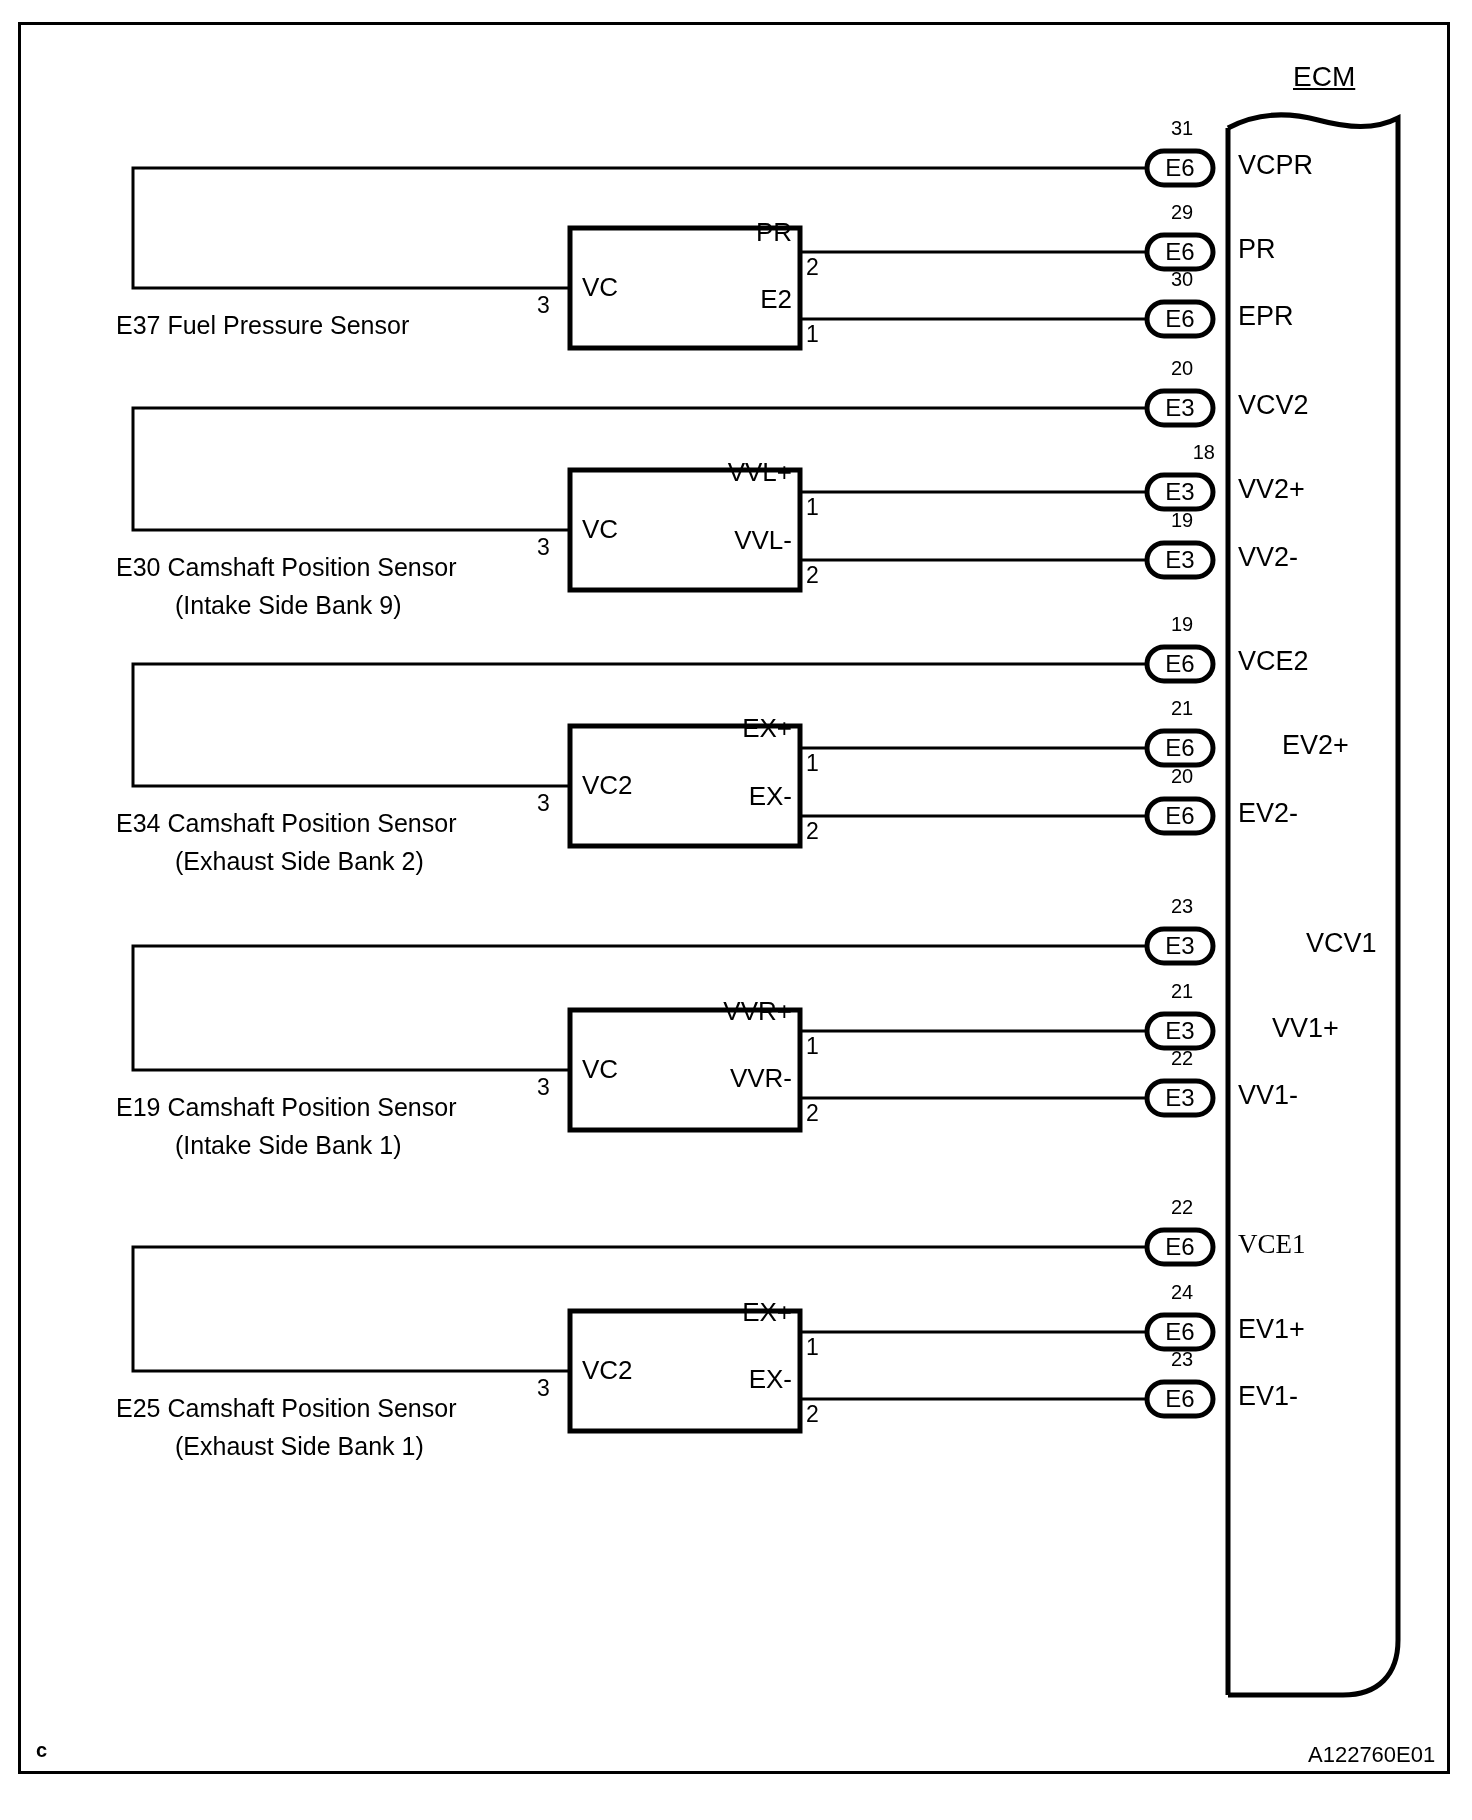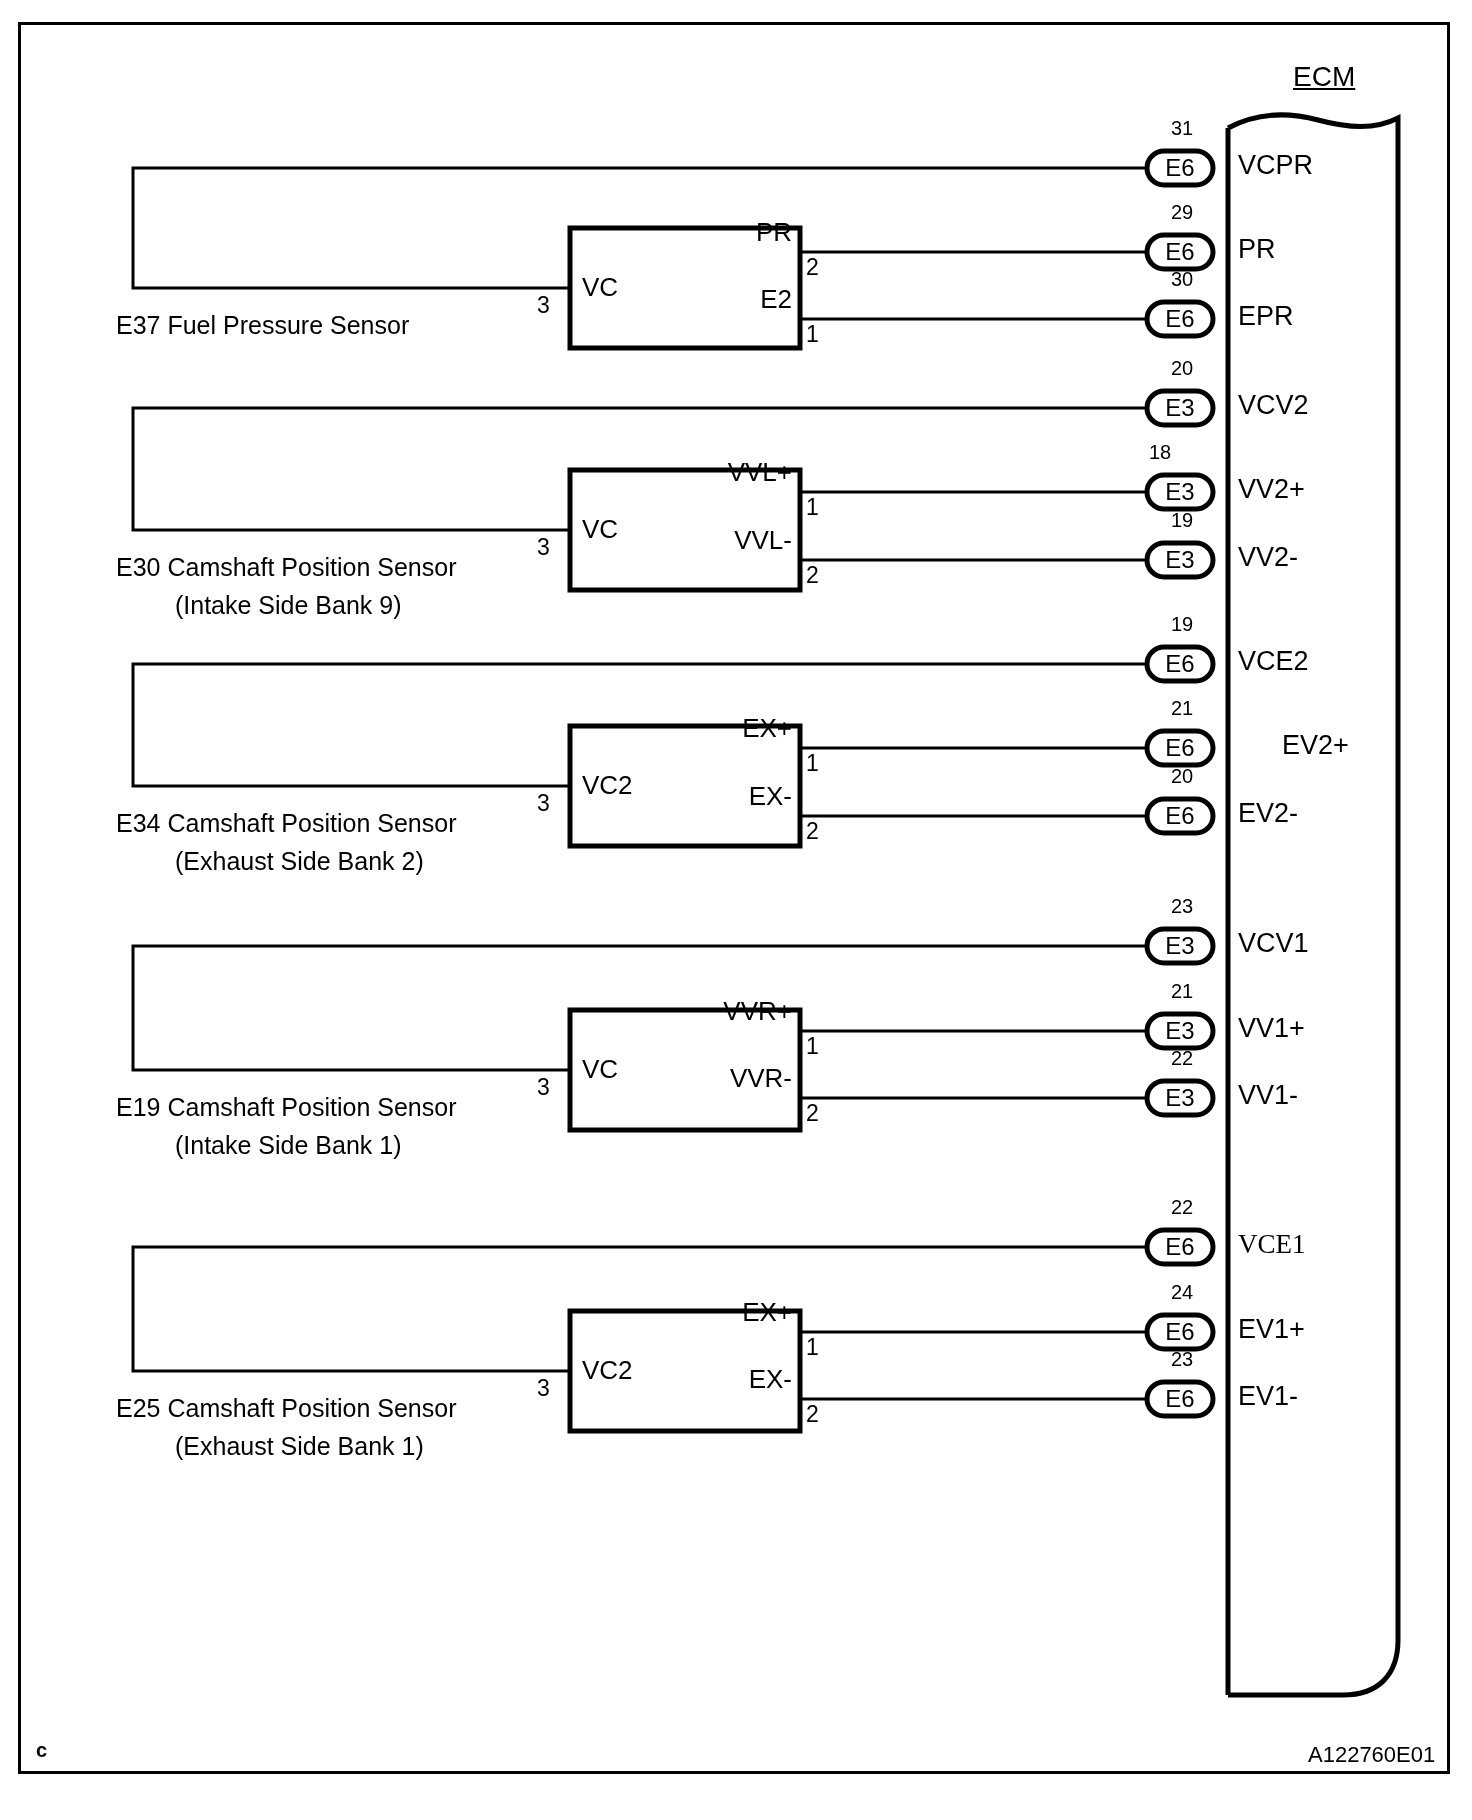--- a/index.html
+++ b/index.html
@@ -188,21 +188,21 @@
       <div class="txt pin-left" style="left: 537px; top: 536px;">3</div>
       <div class="txt vc-label" style="left: 582px; top: 516px;">VC</div>
       <div class="txt port-label" style="top: 459px; right: 680px;">VVL+</div>
       <div class="txt pin-left" style="left: 806px; top: 496px;">1</div>
       <div class="txt port-label" style="top: 527px; right: 680px;">VVL-</div>
       <div class="txt pin-left" style="left: 806px; top: 564px;">2</div>
       <div class="txt conn-label" style="left: 1147px; top: 396px; width: 66px; text-align: center;">E3</div>
       <div class="txt pin-num" style="left: 1149px; top: 358px; width: 66px; text-align: center;">20</div>
       <div class="txt sig-label" style="left: 1238px; top: 392px;">VCV2</div>
       <div class="txt conn-label" style="left: 1147px; top: 480px; width: 66px; text-align: center;">E3</div>
-      <div class="txt pin-num" style="left: 1149px; top: 442px; width: 66px; text-align: left;">18</div>
+      <div class="txt pin-num" style="left: 1149px; top: 442px; width: 66px; text-align: right;">18</div>
       <div class="txt sig-label" style="left: 1238px; top: 476px;">VV2+</div>
       <div class="txt conn-label" style="left: 1147px; top: 548px; width: 66px; text-align: center;">E3</div>
       <div class="txt pin-num" style="left: 1149px; top: 510px; width: 66px; text-align: center;">19</div>
       <div class="txt sig-label" style="left: 1238px; top: 544px;">VV2-</div>
       <div class="txt sensor-name" style="left: 116px; top: 555px;">E30  Camshaft Position Sensor</div>
       <div class="txt sensor-sub" style="left: 175px; top: 593px;">(Intake Side Bank 9)</div>
       <div class="txt pin-left" style="left: 537px; top: 792px;">3</div>
       <div class="txt vc-label" style="left: 582px; top: 772px;">VC2</div>
       <div class="txt port-label" style="top: 715px; right: 680px;">EX+</div>
       <div class="txt pin-left" style="left: 806px; top: 752px;">1</div>
@@ -220,24 +220,24 @@
       <div class="txt sensor-name" style="left: 116px; top: 811px;">E34  Camshaft Position Sensor</div>
       <div class="txt sensor-sub" style="left: 175px; top: 849px;">(Exhaust Side Bank 2)</div>
       <div class="txt pin-left" style="left: 537px; top: 1076px;">3</div>
       <div class="txt vc-label" style="left: 582px; top: 1056px;">VC</div>
       <div class="txt port-label" style="top: 998px; right: 680px;">VVR+</div>
       <div class="txt pin-left" style="left: 806px; top: 1035px;">1</div>
       <div class="txt port-label" style="top: 1065px; right: 680px;">VVR-</div>
       <div class="txt pin-left" style="left: 806px; top: 1102px;">2</div>
       <div class="txt conn-label" style="left: 1147px; top: 934px; width: 66px; text-align: center;">E3</div>
       <div class="txt pin-num" style="left: 1149px; top: 896px; width: 66px; text-align: center;">23</div>
-      <div class="txt sig-label" style="left: 1238px; top: 930px;">VCV1</div>
+      <div class="txt sig-label" style="left: 1306px; top: 930px;">VCV1</div>
       <div class="txt conn-label" style="left: 1147px; top: 1019px; width: 66px; text-align: center;">E3</div>
       <div class="txt pin-num" style="left: 1149px; top: 981px; width: 66px; text-align: center;">21</div>
-      <div class="txt sig-label" style="left: 1238px; top: 1015px;">VV1+</div>
+      <div class="txt sig-label" style="left: 1272px; top: 1015px;">VV1+</div>
       <div class="txt conn-label" style="left: 1147px; top: 1086px; width: 66px; text-align: center;">E3</div>
       <div class="txt pin-num" style="left: 1149px; top: 1048px; width: 66px; text-align: center;">22</div>
       <div class="txt sig-label" style="left: 1238px; top: 1082px;">VV1-</div>
       <div class="txt sensor-name" style="left: 116px; top: 1095px;">E19  Camshaft Position Sensor</div>
       <div class="txt sensor-sub" style="left: 175px; top: 1133px;">(Intake Side Bank 1)</div>
       <div class="txt pin-left" style="left: 537px; top: 1377px;">3</div>
       <div class="txt vc-label" style="left: 582px; top: 1357px;">VC2</div>
       <div class="txt port-label" style="top: 1299px; right: 680px;">EX+</div>
       <div class="txt pin-left" style="left: 806px; top: 1336px;">1</div>
       <div class="txt port-label" style="top: 1366px; right: 680px;">EX-</div>

